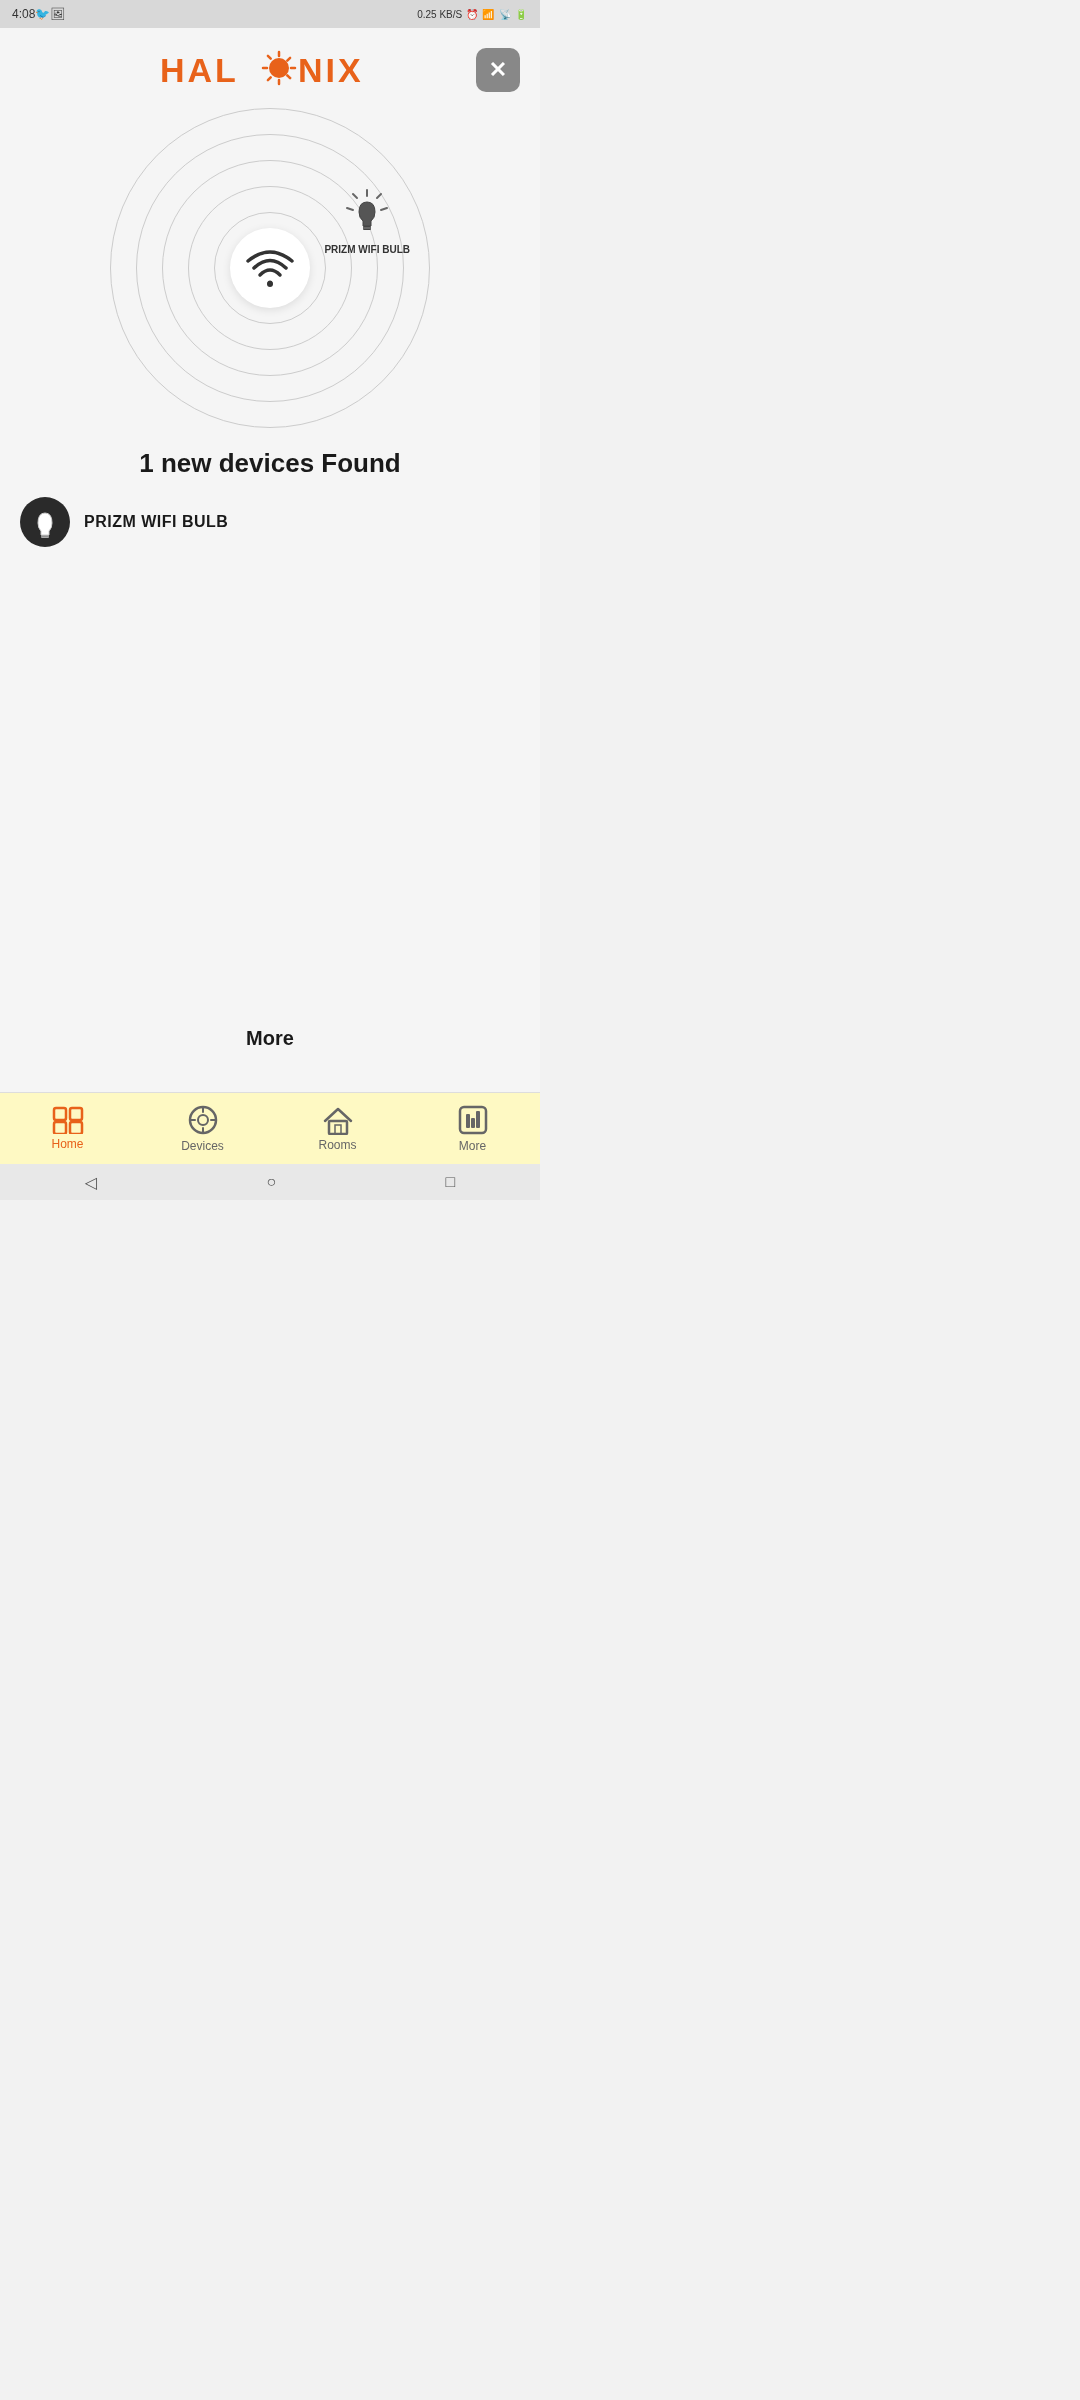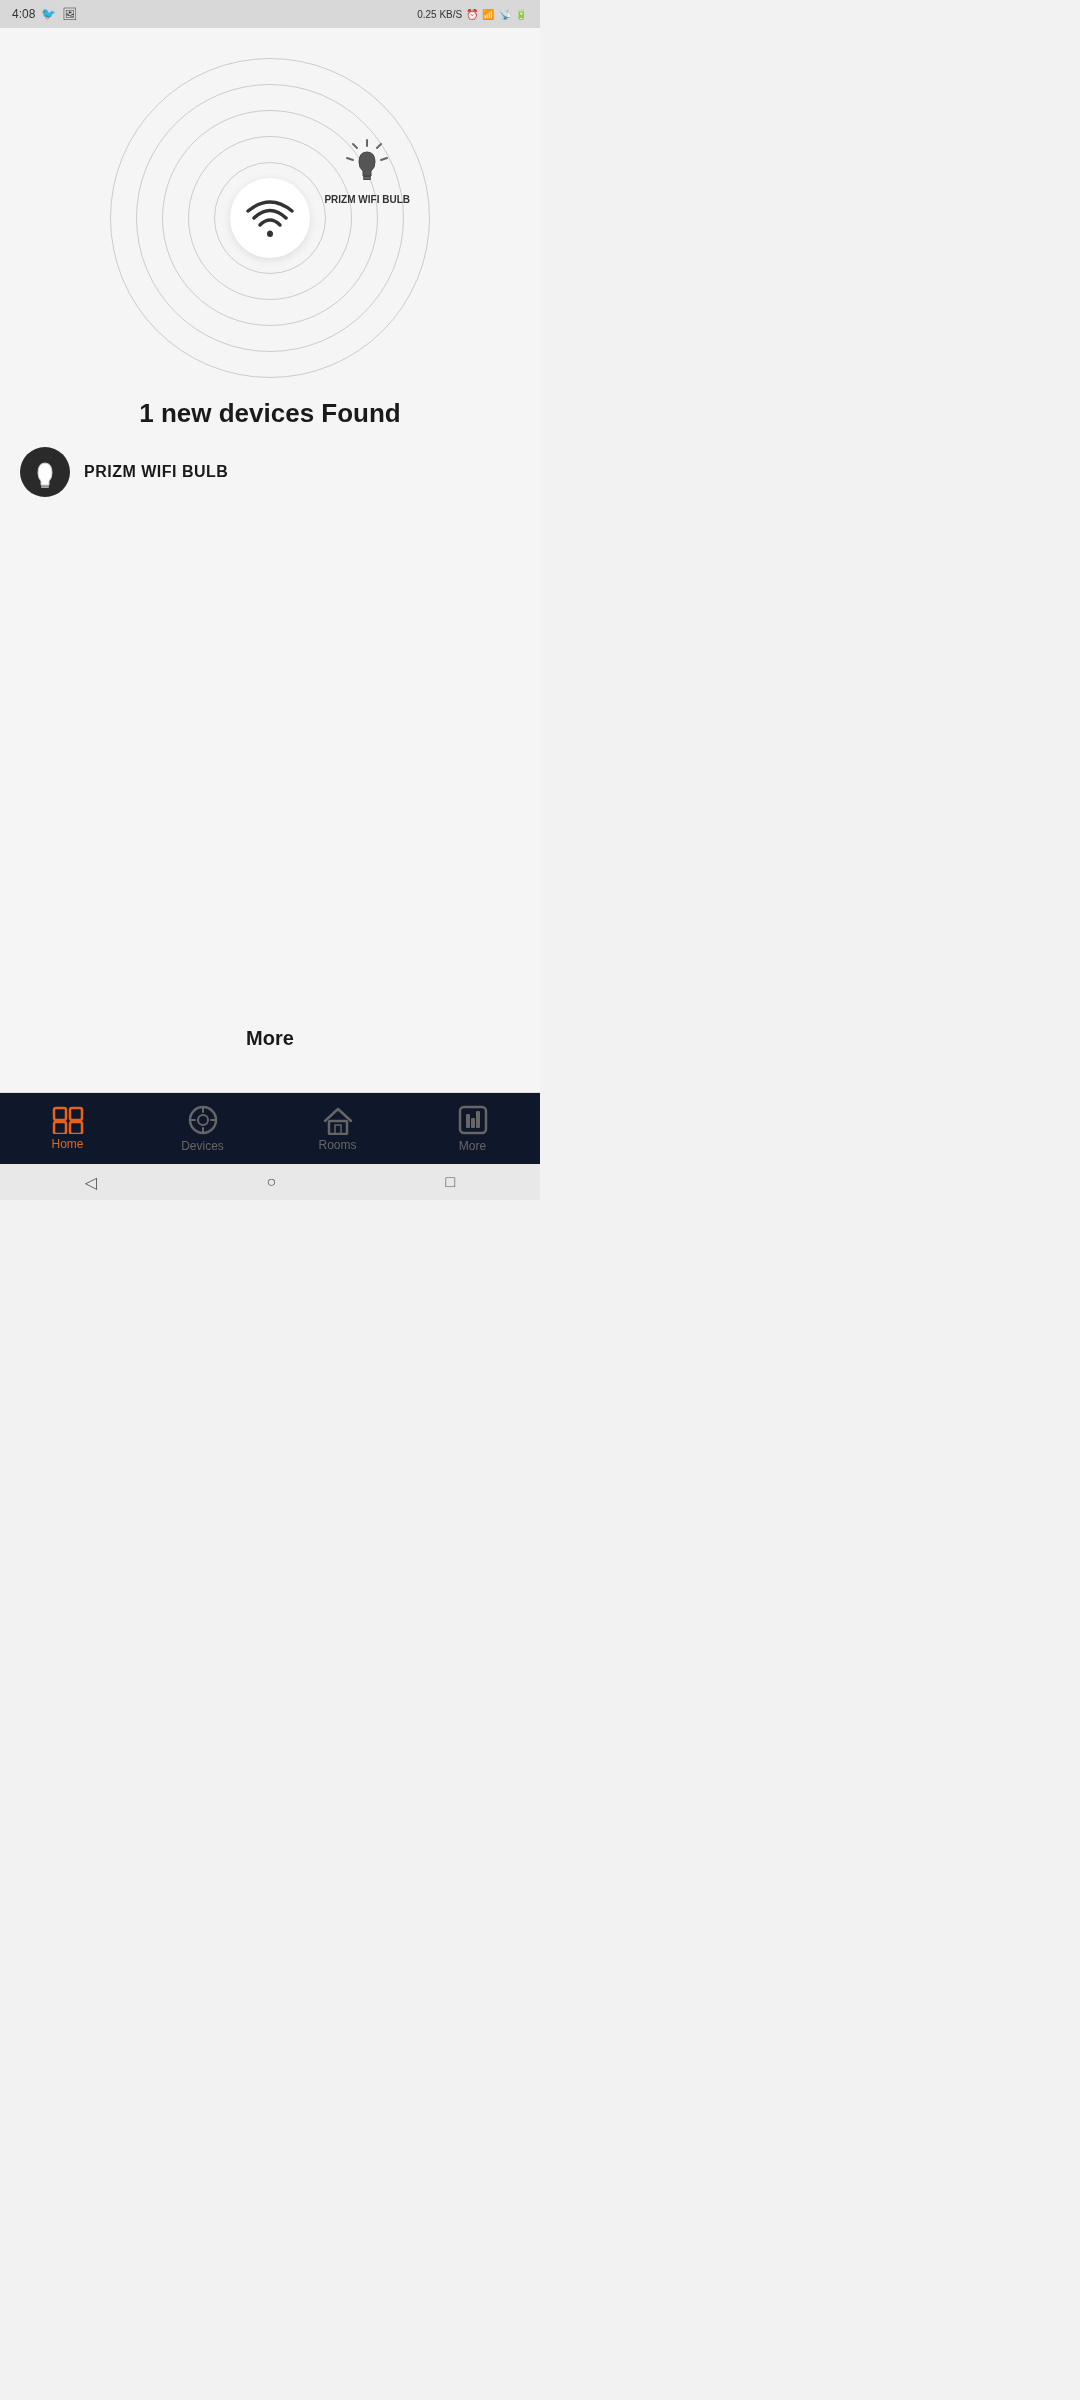--- a/index.html
+++ b/index.html
@@ -22,21 +22,20 @@
       display: flex;
       align-items: center;
       justify-content: space-between;
       padding: 0 12px;
       font-size: 12px;
       color: #333;
     }
     .status-left {
       display: flex;
       align-items: center;
-      gap: 6px;
       justify-content: center;
     }
     .status-right {
       display: flex;
       align-items: center;
       gap: 4px;
       font-size: 10px;
       justify-content: center;
     }
 
@@ -181,21 +180,21 @@
       transform: translateX(-50%);
     }
 
     
     .bottom-nav {
       position: absolute;
       bottom: 36px;
       left: 0;
       width: 100%;
       height: 72px;
-      background: #0f172a;
+      background: #fef9c3;
       border-top: 1px solid #ddd;
       display: flex;
       align-items: center;
       justify-content: space-around;
     }
 
     .nav-item {
       display: flex;
       flex-direction: column;
       align-items: center;
@@ -249,20 +248,41 @@
     <span>0.25 KB/S</span>
     <span>⏰</span>
     <span>📶</span>
     <span>📡</span>
     <span>🔋</span>
   </div>
 </div>
 
 <div class="main-content">
 
+  <div class="header">
+    <div class="logo-text">
+      <svg width="220" height="40" viewBox="0 0 220 40">
+        <text x="0" y="34" font-family="Arial Black, Arial" font-weight="900" font-size="34" fill="#e8621a" letter-spacing="3">HAL</text>
+
+        <circle cx="119" cy="20" r="10" fill="#e8621a"></circle>
+        <line x1="119" y1="4" x2="119" y2="8" stroke="#e8621a" stroke-width="2.5" stroke-linecap="round"></line>
+        <line x1="119" y1="32" x2="119" y2="36" stroke="#e8621a" stroke-width="2.5" stroke-linecap="round"></line>
+        <line x1="103" y1="20" x2="107" y2="20" stroke="#e8621a" stroke-width="2.5" stroke-linecap="round"></line>
+        <line x1="131" y1="20" x2="135" y2="20" stroke="#e8621a" stroke-width="2.5" stroke-linecap="round"></line>
+        <line x1="107.9" y1="7.9" x2="110.7" y2="10.7" stroke="#e8621a" stroke-width="2.5" stroke-linecap="round"></line>
+        <line x1="127.3" y1="27.3" x2="130.1" y2="30.1" stroke="#e8621a" stroke-width="2.5" stroke-linecap="round"></line>
+        <line x1="130.1" y1="9.9" x2="127.3" y2="12.7" stroke="#e8621a" stroke-width="2.5" stroke-linecap="round"></line>
+        <line x1="110.7" y1="29.3" x2="107.9" y2="32.1" stroke="#e8621a" stroke-width="2.5" stroke-linecap="round"></line>
+        <text x="138" y="34" font-family="Arial Black, Arial" font-weight="900" font-size="34" fill="#e8621a" letter-spacing="3">NIX</text>
+      </svg>
+    </div>
+    <div class="close-btn">
+      <span>✕</span>
+    </div>
+  </div>
 
   <div class="radar-container">
     <div class="radar-ring ring-1"></div>
     <div class="radar-ring ring-2"></div>
     <div class="radar-ring ring-3"></div>
     <div class="radar-ring ring-4"></div>
     <div class="radar-ring ring-5"></div>
 
     <div class="radar-center">
       <svg width="48" height="42" viewBox="0 0 48 42">

